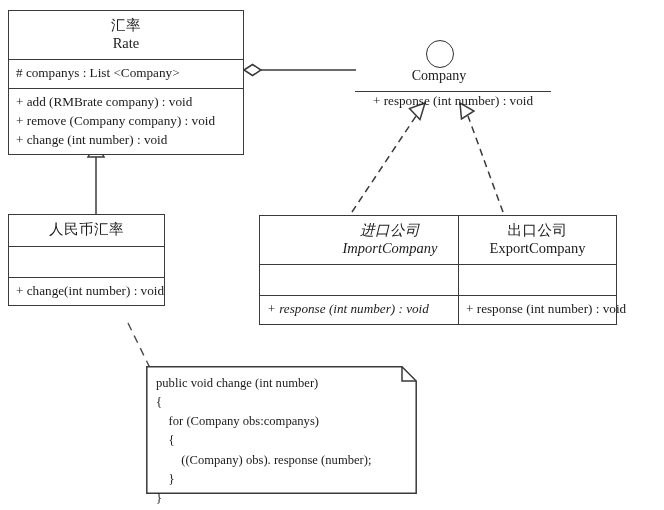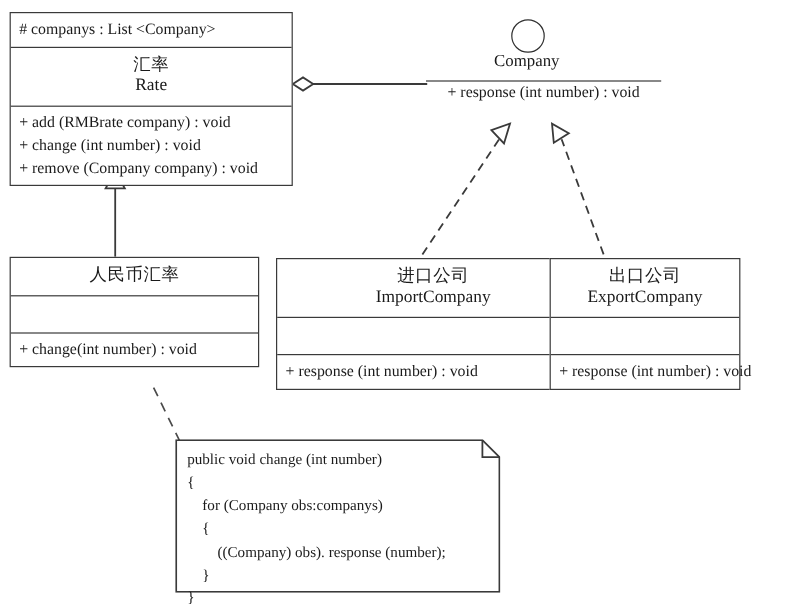--- a/index.html
+++ b/index.html
@@ -188,52 +188,52 @@
       <line class="dashed" x1="503" y1="212" x2="468" y2="116"></line>
       <polygon class="hollow" points="460,103 461.5,119 474,111"></polygon>
     </g>
 
     <g>
       <line class="dashed-note" x1="128" y1="323" x2="150" y2="368"></line>
     </g>
   </svg>
 
   <div class="uml-class" id="cls-rate" style="left:8px; top:10px; width:236px;">
-    <div class="uml-compartment cmp-members">
-      <span class="member"># companys : List &lt;Company&gt;</span>
-    </div>
     <div class="uml-compartment cmp-title">
       <span class="cls-cn">汇率</span>
       <span class="cls-en">Rate</span>
     </div>
     <div class="uml-compartment cmp-members">
+      <span class="member"># companys : List &lt;Company&gt;</span>
+    </div>
+    <div class="uml-compartment cmp-members">
       <span class="member">+ add (RMBrate company) : void</span>
+      <span class="member">+ remove (Company company) : void</span>
       <span class="member">+ change (int number) : void</span>
-      <span class="member">+ remove (Company company) : void</span>
-    </div>
-  </div>
-
-  <div id="iface-company" style="left:355px; top:16px; width:196px; height:74px;">
+    </div>
+  </div>
+
+  <div id="iface-company" style="left:355px; top:40px; width:196px; height:74px;">
     <div class="iface-circle"></div>
     <div class="iface-name">Company</div>
     <div class="iface-rule"></div>
     <div class="iface-op">+ response (int number) : void</div>
   </div>
 
-  <div class="uml-class" id="cls-rmbrate" style="left:8px; top:214px; width:208px;">
+  <div class="uml-class" id="cls-rmbrate" style="left:8px; top:214px; width:157px;">
     <div class="uml-compartment cmp-title">
       <span class="cls-cn">人民币汇率</span>
     </div>
     <div class="uml-compartment cmp-empty" style="height:31px;"></div>
     <div class="uml-compartment cmp-members">
       <span class="member">+ change(int number) : void</span>
     </div>
   </div>
 
-  <div class="uml-class" id="cls-import" style="left:230px; top:215px; width:262px;">
+  <div class="uml-class" id="cls-import" style="left:259px; top:215px; width:262px;font-style:italic;">
     <div class="uml-compartment cmp-title">
       <span class="cls-cn">进口公司</span>
       <span class="cls-en">ImportCompany</span>
     </div>
     <div class="uml-compartment cmp-empty" style="height:31px;"></div>
     <div class="uml-compartment cmp-members">
       <span class="member">+ response (int number) : void</span>
     </div>
   </div>
 

